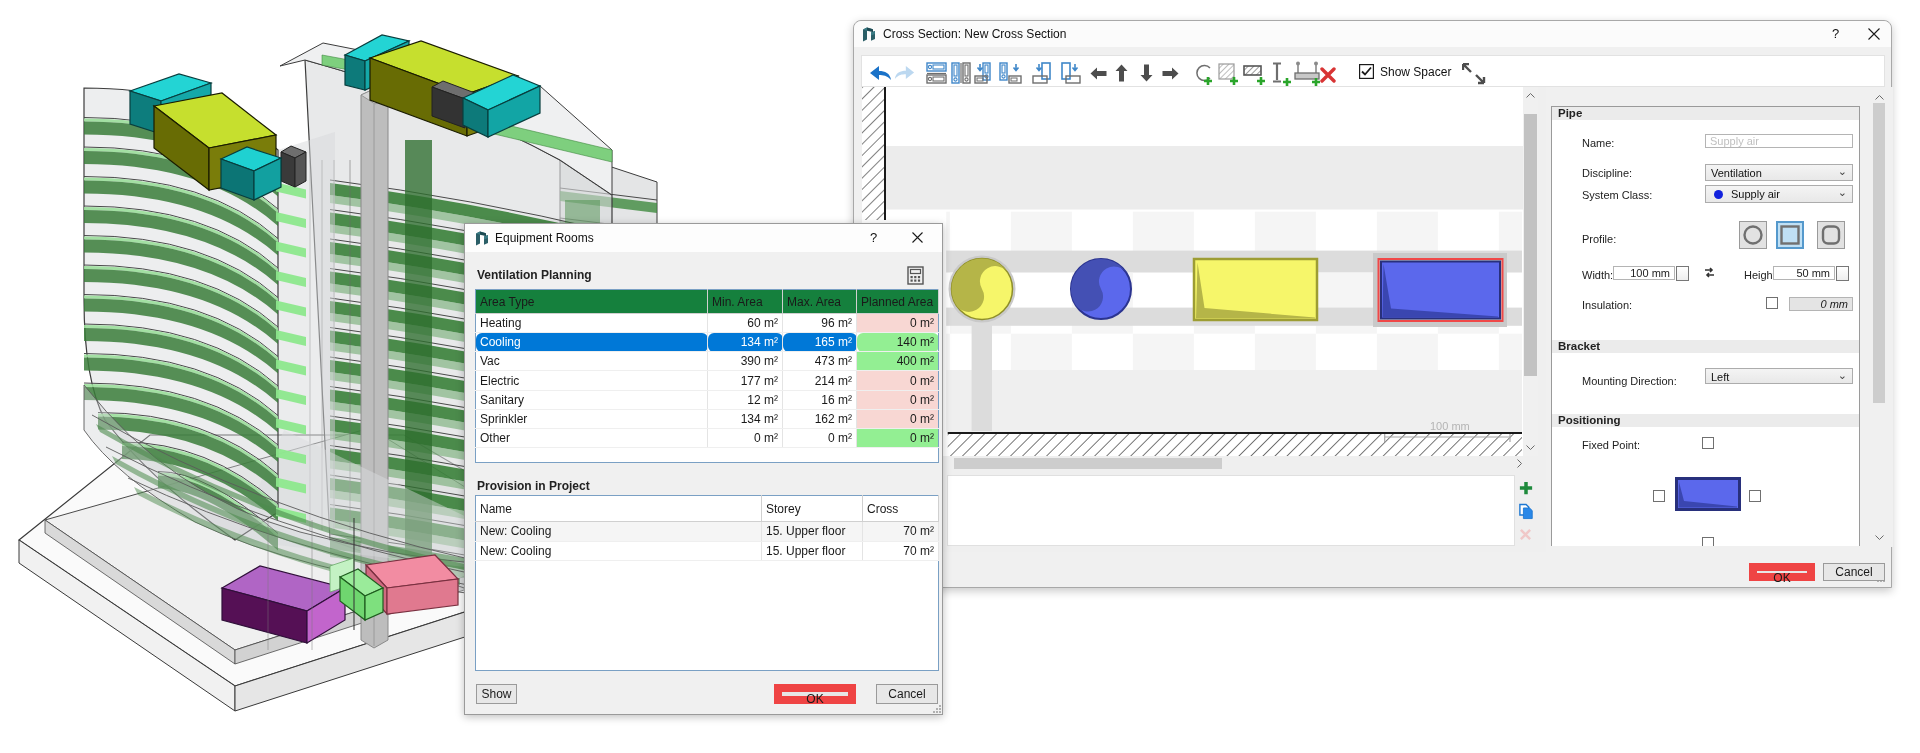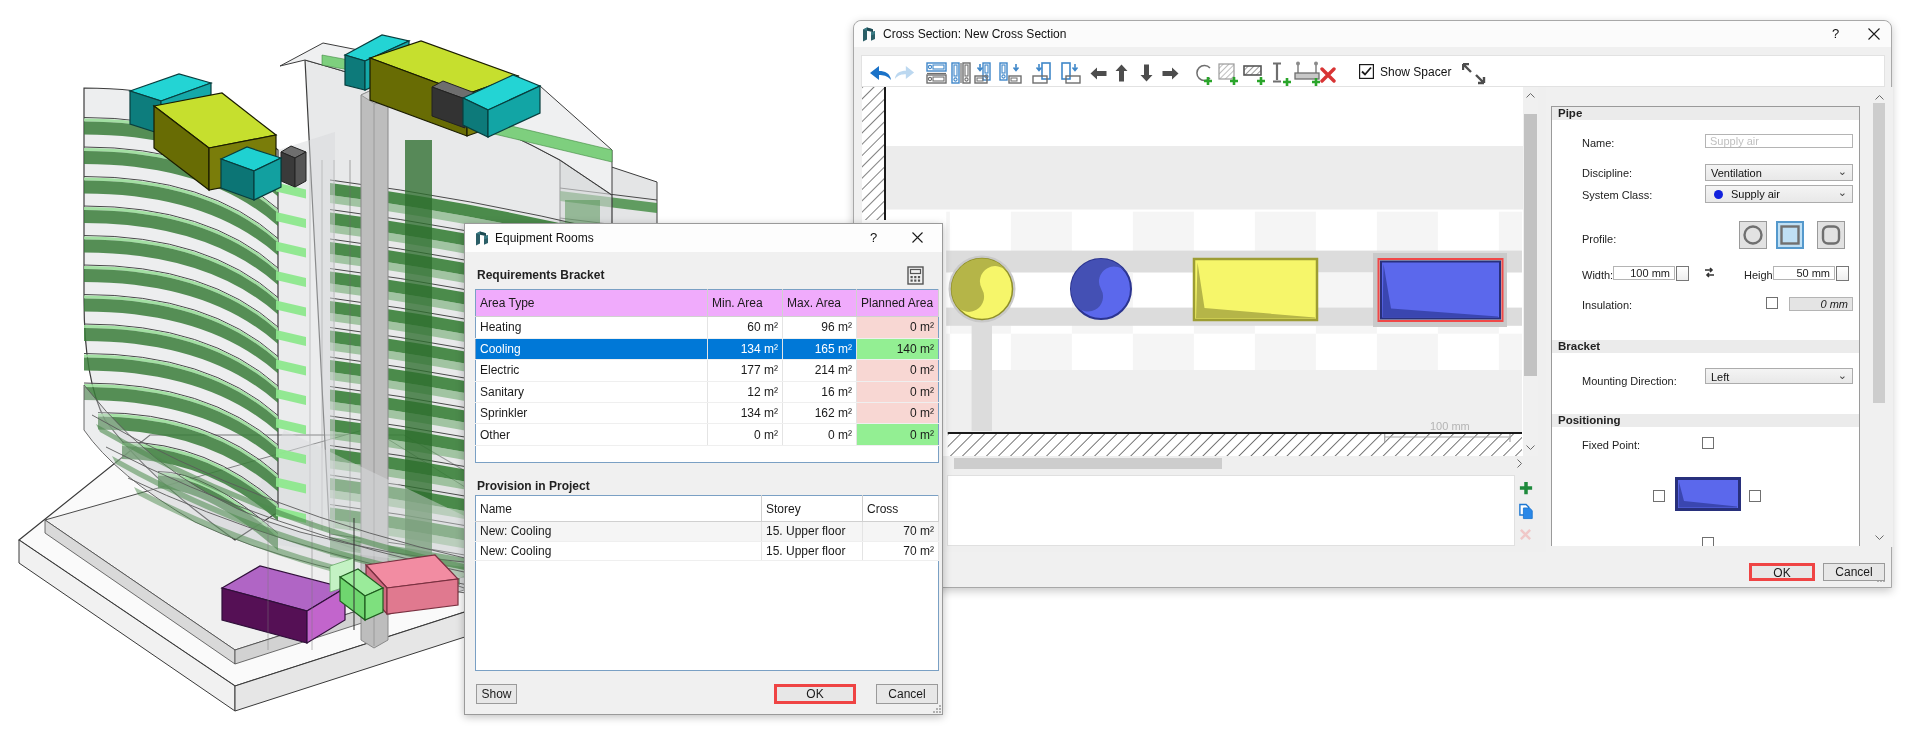--- a/index.html
+++ b/index.html
@@ -5,39 +5,39 @@
 .erdlg { position:absolute; left:464px; top:223px; width:479px; height:492px; background:#f0f0f0; border:1px solid #9a9a9a; box-shadow:0 2px 8px rgba(0,0,0,0.25); z-index:20; }
 .ertitle { position:absolute; left:0; top:0; width:100%; height:28px; background:#fdfdfd; }
 .applogo { position:absolute; left:10px; top:6px; }
 .ertext { position:absolute; left:30px; top:7px; font-size:12px; color:#111; }
 .erq { position:absolute; left:405px; top:6px; font-size:13px; color:#111; }
 .erx { position:absolute; left:447px; top:8px; }
 .erbody { position:absolute; left:0; top:28px; width:100%; height:464px; }
 .sechdr { position:absolute; left:12px; font-size:12px; font-weight:bold; color:#222; }
 .ertab { position:absolute; left:10px; width:463px; border-collapse:collapse; background:#fff; border:1px solid #7aa0c4; table-layout:fixed; font-size:12px; color:#1a1a1a; }
 .ertab td { padding:0 4px; height:19px; overflow:hidden; white-space:nowrap; border-right:1px solid #e4e4e4; border-bottom:1px solid #efefef; }
-.ertab tr.hdr td { height:24px; border-bottom:1px solid #d0d0d0; border-right:1px solid #d0d0d0; background:#f0abfc; }
+.ertab tr.hdr td { height:24px; border-bottom:1px solid #d0d0d0; border-right:1px solid #d0d0d0; background:#15803d; }
 .ertab tr.hdr2 td { height:26px; border-bottom:1px solid #d0d0d0; border-right:1px solid #d0d0d0; background:#fff;margin-top:28px; }
 .ertab td.c0 { width:232px; }
 .ertab td.c1 { width:75px; text-align:right; }
 .ertab td.c2 { width:74px; text-align:right; }
 .ertab td.c3 { width:82px; text-align:right; border-right:none; }
 .ertab tr.hdr td.c1, .ertab tr.hdr td.c2, .ertab tr.hdr td.c3 { text-align:left; }
 .ertab td.pink { background:#f8d7d3; }
 .ertab td.green { background:#93ef93; }
-.ertab tr.sel td { background:#0078d7; color:#fff; }
+.ertab tr.sel td { background:#0078d7; color:#fff;border-radius:6px; }
 .ertab tr.sel td.green { background:#93ef93; color:#1a1a1a; }
 .ertab tr.filler td { height:15px; border-right:none; border-bottom:none; }
 .t2 td.d0 { width:286px; }
 .t2 td.d1 { width:101px; }
 .t2 td.d2 { width:76px; text-align:right; }
 .t2 tr.alt td { background:#f5f5f5; }
 .t2 tr.filler2 td { height:109px; border-right:none; border-bottom:none; background:#fff; }
 .wbtn { position:absolute; height:20px; background:#e7e7e7; border:1px solid #9a9a9a; font-family:"Liberation Sans",sans-serif; font-size:12px; color:#1a1a1a; }
-.okb { border:3px solid #ef4444;text-align:center; }
+.okb { border:8px solid #ef4444;text-align:center; }
 .csdlg { position:absolute; left:853px; top:20px; width:1039px; height:568px; background:#f0f0f0; border:1px solid #a8a8a8; border-radius:8px 8px 0 0; box-shadow:0 3px 10px rgba(0,0,0,0.22); z-index:10; }
 .cstitle { position:absolute; left:0; top:0; width:100%; height:26px; background:#fbfbfb; border-radius:8px 8px 0 0; }
 .cstext { position:absolute; left:29px; top:6px; font-size:12px; color:#111; }
 .csq { position:absolute; left:978px; top:5px; font-size:13px; color:#111; }
 .csx { position:absolute; left:1014px; top:7px; }
 .cstoolbar { position:absolute; left:7px; top:34px; width:1024px; height:32px; background:#ffffff; border:1px solid #e2e2e2; }
 .ti { position:absolute; }
 .cschk { position:absolute; left:497px; top:8px; font-size:12px; color:#111; }
 .cschk svg { vertical-align:-3px; }
 .cschk > span { margin-left:6px; }
@@ -523,21 +523,21 @@
       <polygon points="9,6.5 13,5 13,13 9,14.8" fill="#2a5e66"></polygon>
       <polygon points="9,6.5 13,5 13,8 9,9.5" fill="#397a84"></polygon>
     </svg>
     <span class="ertext">Equipment Rooms</span>
     <span class="erq">?</span>
     <svg class="erx" width="11" height="11" viewBox="0 0 11 11">
         <path d="M0.5,0.5 L10.5,10.5 M10.5,0.5 L0.5,10.5" stroke="#1a1a1a" stroke-width="1.1"></path>
       </svg>
   </div>
   <div class="erbody">
-    <div class="sechdr" style="top:16px">Requirements Bracket</div>
+    <div class="sechdr" style="top:16px">Ventilation Planning</div>
     <svg style="position:absolute;right:18px;top:14px" width="17" height="19" viewBox="0 0 17 19">
       <rect x="1" y="1" width="15" height="17" fill="none" stroke="#555" stroke-width="1.4"></rect>
       <rect x="3.5" y="3.5" width="10" height="4" fill="none" stroke="#555" stroke-width="1.2"></rect>
       <g fill="#555">
         <rect x="3.5" y="10" width="2.2" height="2.2"></rect>
           <rect x="7.2" y="10" width="2.2" height="2.2"></rect>
           <rect x="10.9" y="10" width="2.2" height="2.2"></rect>
         <rect x="3.5" y="13.5" width="2.2" height="2.2"></rect>
           <rect x="7.2" y="13.5" width="2.2" height="2.2"></rect>
           <rect x="10.9" y="13.5" width="2.2" height="2.2"></rect>
@@ -557,20 +557,26 @@
             <td class="c2">96 m²</td>
             <td class="c3 pink">0 m²</td>
           </tr>
           <tr class="sel">
             <td class="c0">Cooling</td>
             <td class="c1">134 m²</td>
             <td class="c2">165 m²</td>
             <td class="c3 green">140 m²</td>
           </tr>
           <tr>
+            <td class="c0">Vac</td>
+            <td class="c1">390 m²</td>
+            <td class="c2">473 m²</td>
+            <td class="c3 green">400 m²</td>
+          </tr>
+          <tr>
             <td class="c0">Electric</td>
             <td class="c1">177 m²</td>
             <td class="c2">214 m²</td>
             <td class="c3 pink">0 m²</td>
           </tr>
           <tr>
             <td class="c0">Sanitary</td>
             <td class="c1">12 m²</td>
             <td class="c2">16 m²</td>
             <td class="c3 pink">0 m²</td>

